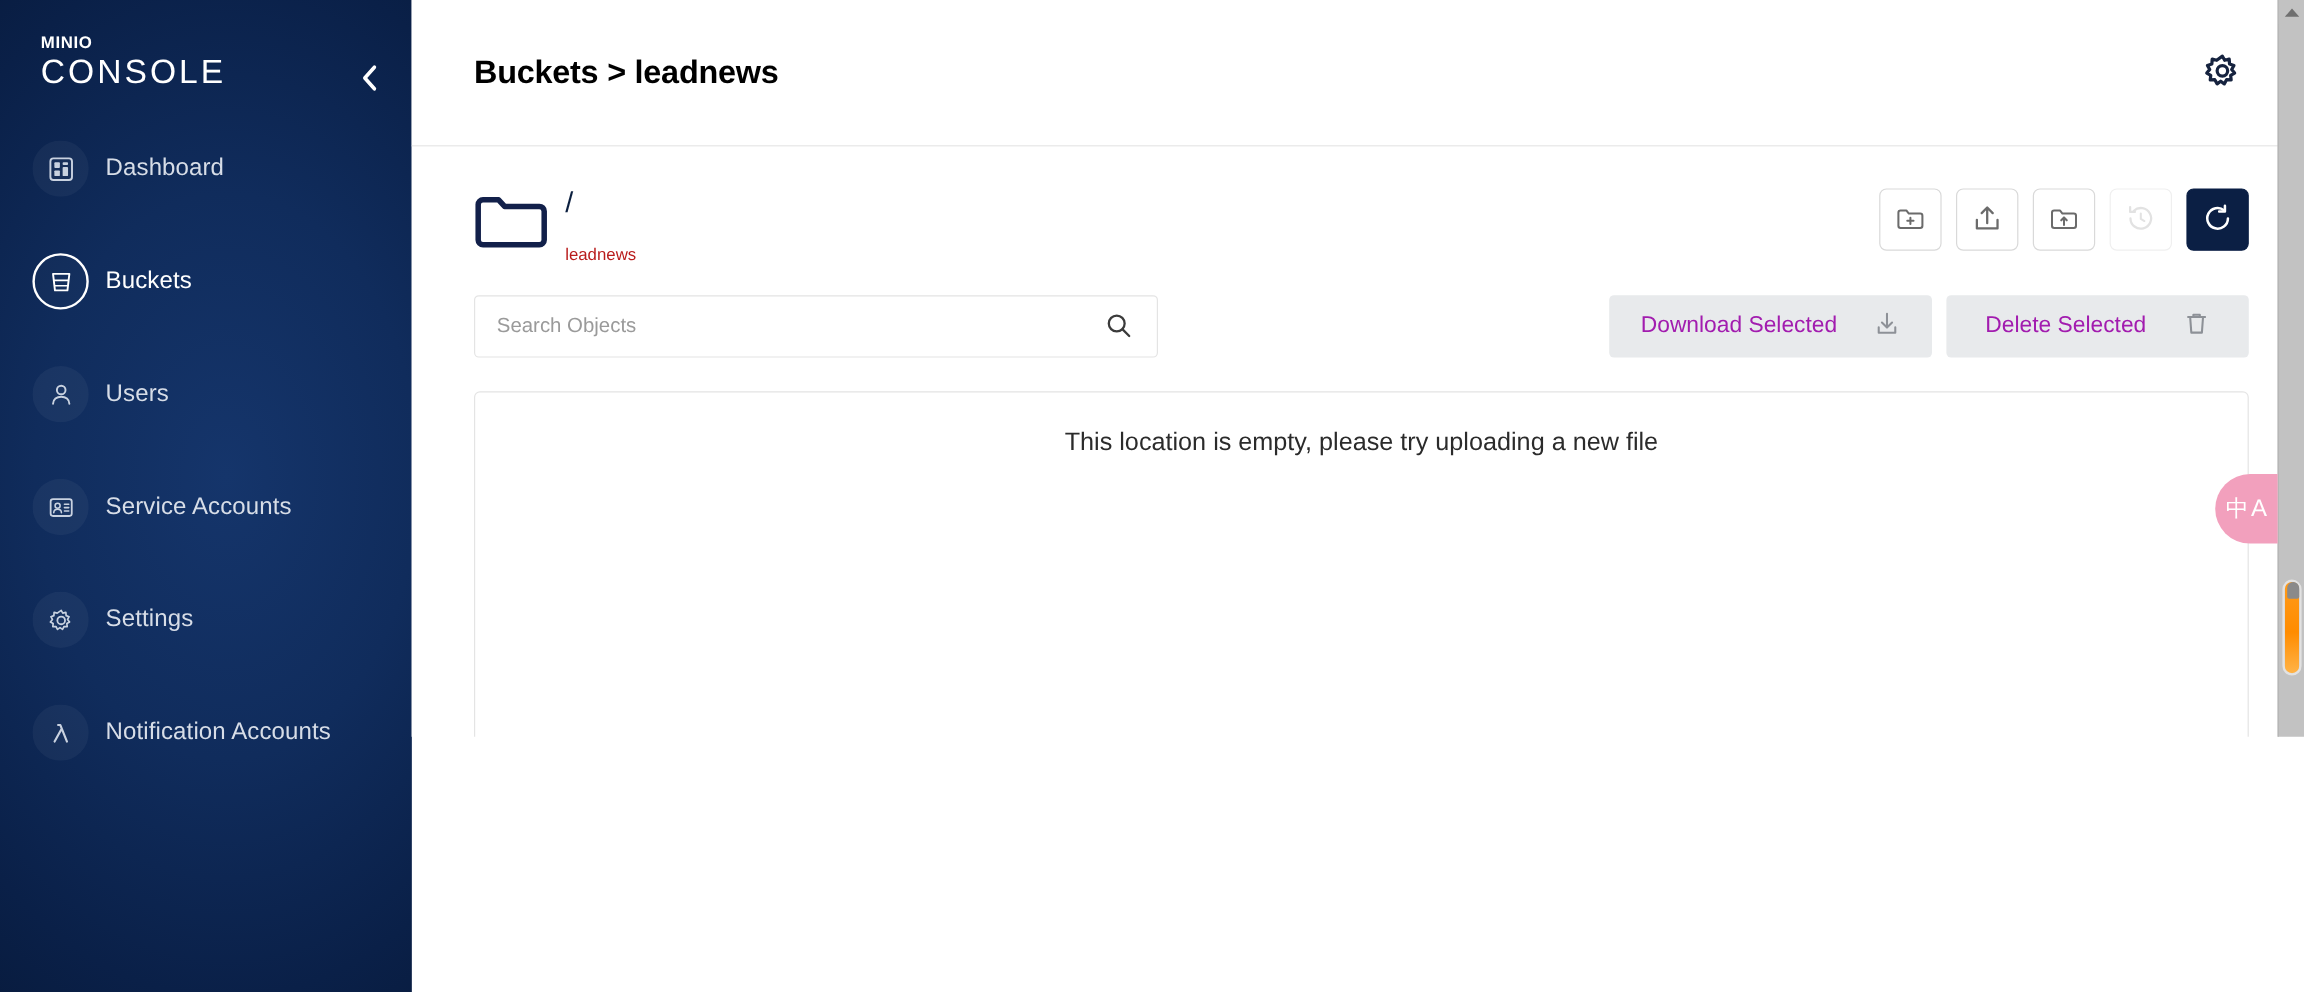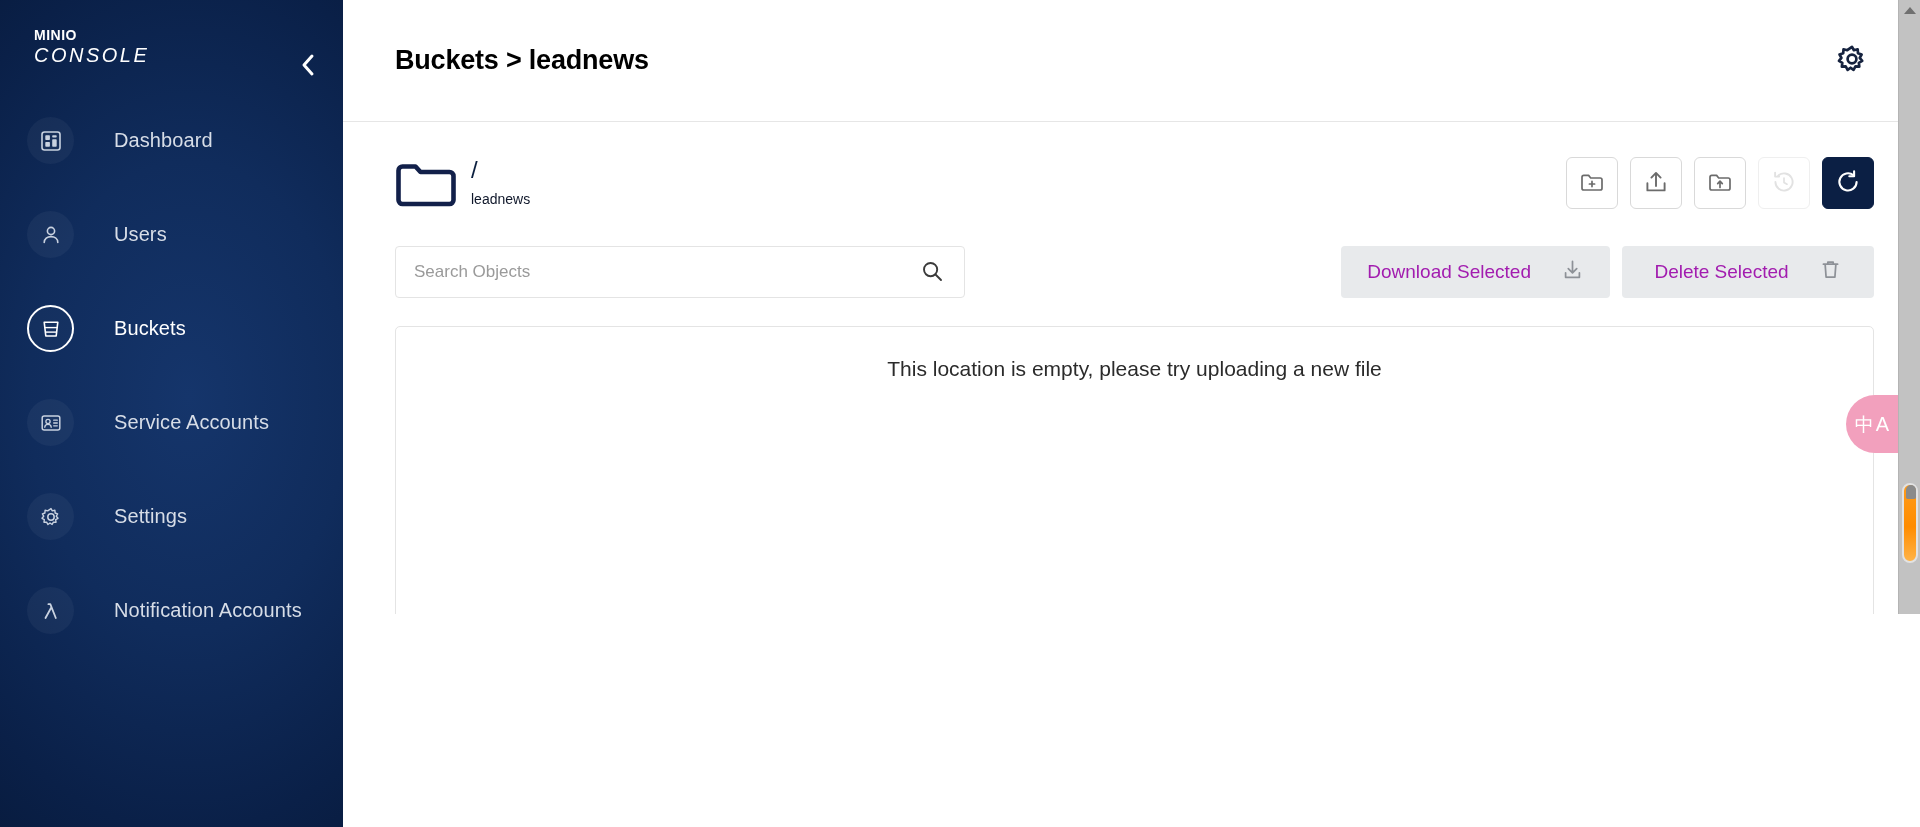--- a/index.html
+++ b/index.html
@@ -43,27 +43,26 @@
   .brand-mini {
     color: #ffffff;
     font-size: 14px;
     font-weight: 700;
     letter-spacing: 0.5px;
     line-height: 1;
     display: block;
   }
   .brand-console {
     color: #ffffff;
-    font-size: 20px;
+    font-size: 28px;
     font-weight: 300;
     letter-spacing: 2.5px;
     line-height: 1.05;
     display: block;
     margin-top: 3px;
-    font-style: italic;
   }
 
   .collapse-btn {
     position: absolute;
     top: 48px;
     left: 290px;
     width: 36px;
     height: 36px;
     display: flex;
     align-items: center;
@@ -97,21 +96,21 @@
     align-items: center;
     justify-content: center;
     flex: 0 0 47px;
     border: 1.5px solid transparent;
   }
   .nav-item.active .nav-icon-wrap {
     border: 2px solid #ffffff;
     background: rgba(255,255,255,0.02);
   }
   .nav-label {
-    margin-left: 40px;
+    margin-left: 14px;
     color: #d7dde7;
     font-size: 20px;
     font-weight: 400;
     letter-spacing: 0.1px;
     white-space: nowrap;
   }
   .nav-item.active .nav-label { color: #ffffff; }
 
   
   .main {
@@ -164,22 +163,22 @@
   .path-text { margin-left: 14px; padding-top: 2px; }
   .path-slash {
     font-size: 24px;
     color: #0b1f3f;
     font-weight: 400;
     line-height: 1.05;
     display: block;
   }
   .path-bucket {
     font-size: 14px;
-    color: #0f172a;
-    margin-top: 9px;
+    color: #b91c1c;
+    margin-top: 22px;
     display: block;
   }
   .path-spacer { flex: 1 1 auto; }
 
   .icon-buttons {
     display: flex;
     gap: 12px;
     align-items: flex-start;
     margin-top: 2px;
   }
@@ -364,39 +363,39 @@
             <rect x="3" y="3" width="18" height="18" rx="2.5" stroke="#c9d2e0" stroke-width="1.6"></rect>
             <rect x="6.3" y="6.3" width="4.6" height="4.6" rx="0.7" fill="#c9d2e0"></rect>
             <rect x="13.2" y="6.3" width="4.5" height="2.1" rx="0.7" fill="#c9d2e0"></rect>
             <rect x="13.2" y="10.2" width="4.5" height="7.5" rx="0.7" fill="#c9d2e0"></rect>
             <rect x="6.3" y="13.1" width="4.6" height="4.6" rx="0.7" fill="#c9d2e0"></rect>
           </svg>
         </span>
         <span class="nav-label">Dashboard</span>
       </div>
 
-      <div class="nav-item">
-        <span class="nav-icon-wrap">
-          <svg width="24" height="24" viewBox="0 0 24 24" fill="none">
-            <circle cx="12" cy="8" r="3.6" stroke="#c9d2e0" stroke-width="1.6"></circle>
-            <path d="M5.2 19.5 C5.2 15.8 8.3 13.6 12 13.6 C15.7 13.6 18.8 15.8 18.8 19.5" stroke="#c9d2e0" stroke-width="1.6" stroke-linecap="round"></path>
-          </svg>
-        </span>
-        <span class="nav-label">Users</span>
-      </div>
-
       <div class="nav-item active">
         <span class="nav-icon-wrap">
           <svg width="24" height="24" viewBox="0 0 24 24" fill="none">
             <path d="M5.2 5.2 H18.8 L17.2 19 H6.8 Z" stroke="#ffffff" stroke-width="1.6" stroke-linejoin="round"></path>
             <path d="M5.9 10.6 H18.1" stroke="#ffffff" stroke-width="1.4"></path>
             <path d="M6.4 15.1 H17.6" stroke="#ffffff" stroke-width="1.4"></path>
           </svg>
         </span>
         <span class="nav-label">Buckets</span>
+      </div>
+
+      <div class="nav-item">
+        <span class="nav-icon-wrap">
+          <svg width="24" height="24" viewBox="0 0 24 24" fill="none">
+            <circle cx="12" cy="8" r="3.6" stroke="#c9d2e0" stroke-width="1.6"></circle>
+            <path d="M5.2 19.5 C5.2 15.8 8.3 13.6 12 13.6 C15.7 13.6 18.8 15.8 18.8 19.5" stroke="#c9d2e0" stroke-width="1.6" stroke-linecap="round"></path>
+          </svg>
+        </span>
+        <span class="nav-label">Users</span>
       </div>
 
 
       <div class="nav-item">
         <span class="nav-icon-wrap">
           <svg width="24" height="24" viewBox="0 0 24 24" fill="none">
             <rect x="3.2" y="5" width="17.6" height="14" rx="2" stroke="#c9d2e0" stroke-width="1.5"></rect>
             <circle cx="9" cy="10.5" r="2.1" stroke="#c9d2e0" stroke-width="1.3"></circle>
             <path d="M5.8 16.3 C5.8 14.3 7.3 13.3 9 13.3 C10.7 13.3 12.2 14.3 12.2 16.3" stroke="#c9d2e0" stroke-width="1.3" stroke-linecap="round"></path>
             <path d="M14.7 9.2 H18.3 M14.7 12 H18.3 M14.7 14.8 H18.3" stroke="#c9d2e0" stroke-width="1.3" stroke-linecap="round"></path>

